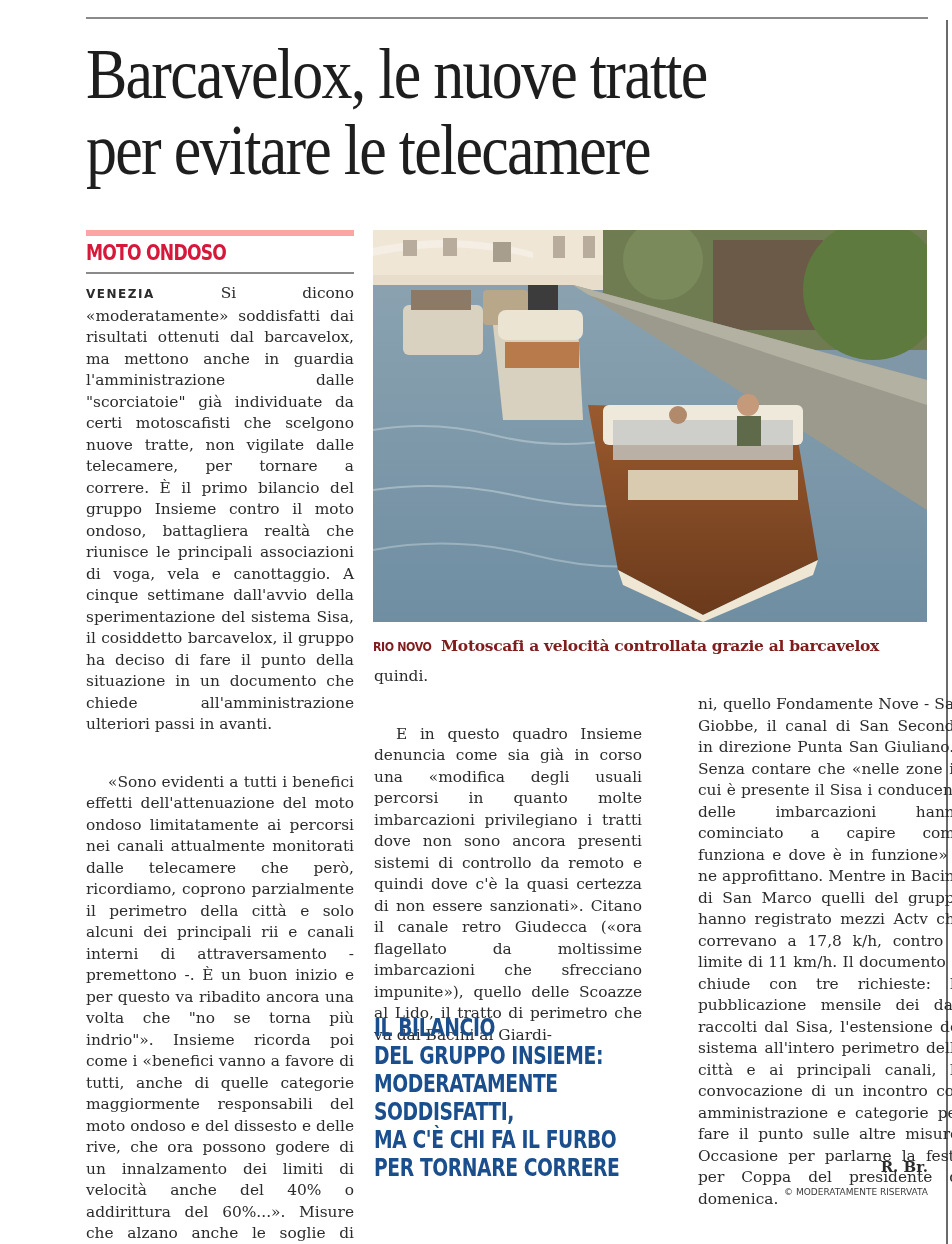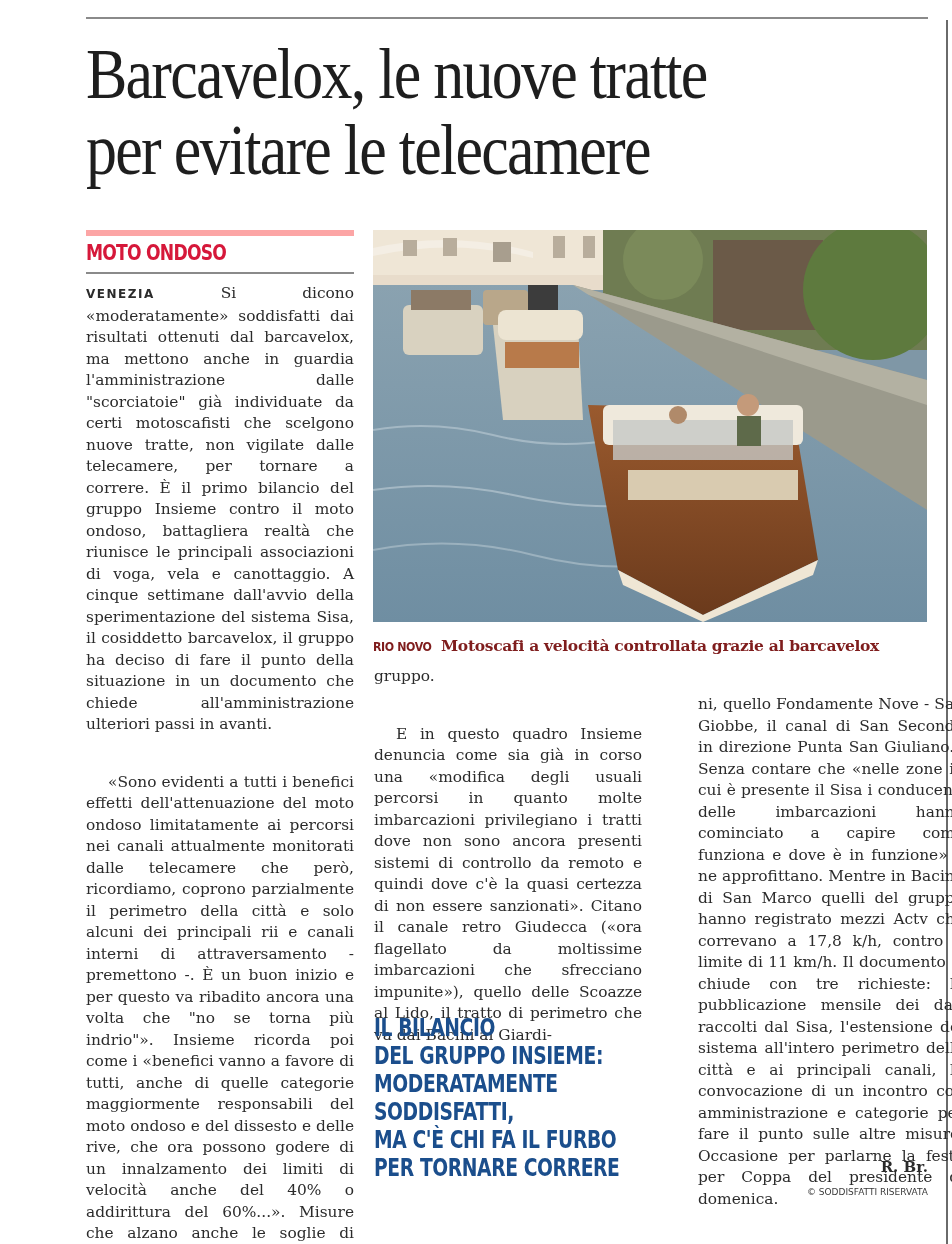--- a/index.html
+++ b/index.html
@@ -118,31 +118,31 @@
     <polygon points="245,340 330,385 445,330 440,345 330,392 250,355" fill="#efe6d4"></polygon>
   </svg>
 </div>
 
 <div class="caption">
   <span class="caption-loc">RIO NOVO</span>
   <span>Motoscafi a velocità controllata grazie al barcavelox</span>
 </div>
 
 <div class="col col-2">
-  <p>gruppo.</p>
+  <p>quindi.</p>
   <p>E in questo quadro Insieme denuncia come sia già in corso una «modifica degli usuali percorsi in quanto molte imbarcazioni privilegiano i tratti dove non sono ancora presenti sistemi di controllo da remoto e quindi dove c'è la quasi certezza di non essere sanzionati». Citano il canale retro Giudecca («ora flagellato da moltissime imbarcazioni che sfrecciano impunite»), quello delle Scoazze al Lido, il tratto di perimetro che va dai Bacini ai Giardi-</p>
 </div>
 
 <div class="pullquote">
   <span>IL BILANCIO</span>
   <span>DEL GRUPPO INSIEME:</span>
   <span>MODERATAMENTE</span>
   <span>SODDISFATTI,</span>
   <span>MA C'È CHI FA IL FURBO</span>
   <span>PER TORNARE CORRERE</span>
 </div>
 
 <div class="col col-3">
   <p>ni, quello Fondamente Nove - San Giobbe, il canal di San Secondo in direzione Punta San Giuliano... Senza contare che «nelle zone in cui è presente il Sisa i conducenti delle imbarcazioni hanno cominciato a capire come funziona e dove è in funzione» e ne approfittano. Mentre in Bacino di San Marco quelli del gruppo hanno registrato mezzi Actv che correvano a 17,8 k/h, contro il limite di 11 km/h. Il documento si chiude con tre richieste: la pubblicazione mensile dei dati raccolti dal Sisa, l'estensione del sistema all'intero perimetro della città e ai principali canali, la convocazione di un incontro con amministrazione e categorie per fare il punto sulle altre misure. Occasione per parlarne la festa per Coppa del presidente di domenica.</p>
 </div>
 
 <div class="byline">R. Br.</div>
-<div class="copyright">© SODDISFATTI RISERVATA</div>
+<div class="copyright">© MODERATAMENTE RISERVATA</div>
 
 </body></html>

